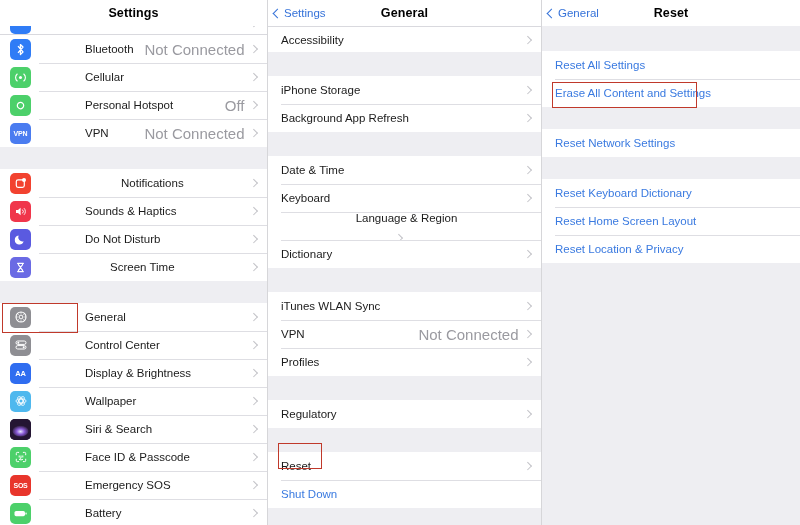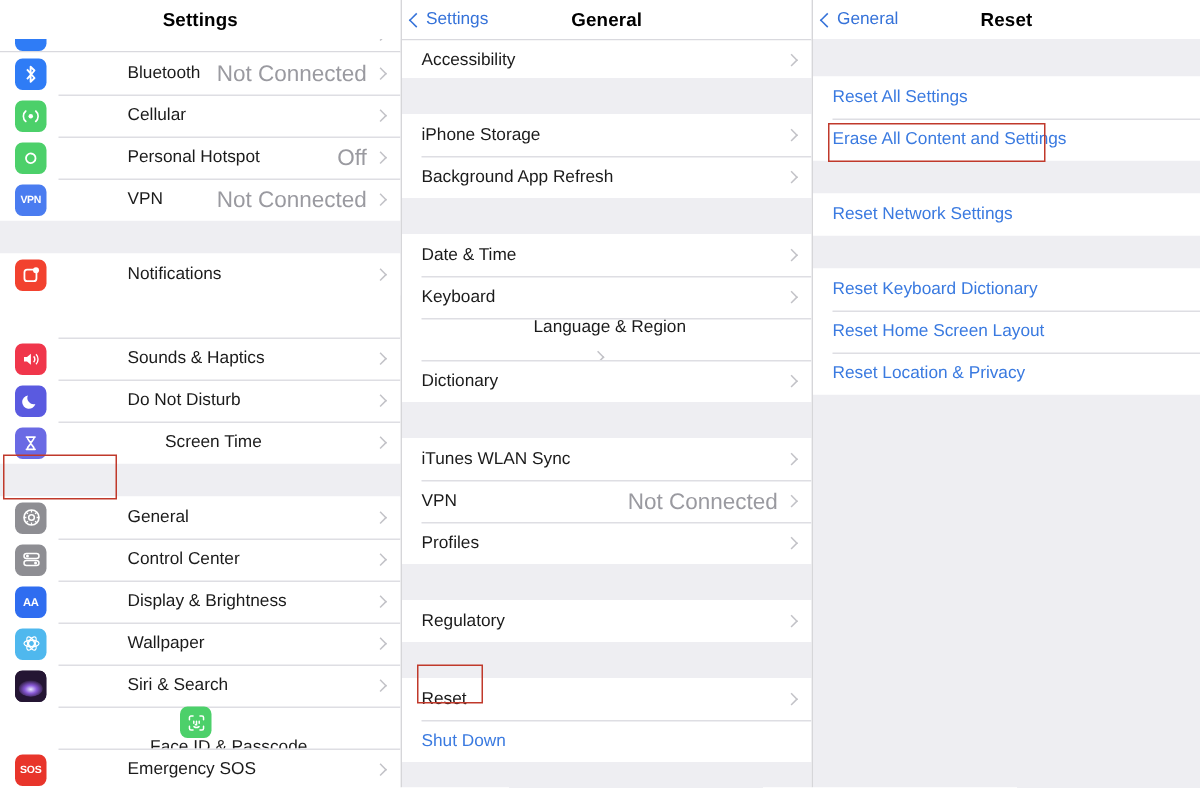--- a/index.html
+++ b/index.html
@@ -138,32 +138,32 @@
         </div>
         <span class="lbl">VPN</span>
         <span class="val">Not Connected</span>
         <div class="chev"></div>
       </div>
     </div>
 
     <div class="gap" style="height:22px;"></div>
 
     <div class="list">
-      <div class="row inset" style="height:28px;">
+      <div class="row inset" style="height:28px;gap:36px;">
         <div class="ico" style="background:#f2422f;">
           <svg width="13" height="13" viewBox="0 0 13 13">
               <rect x="2.3" y="2.8" width="8" height="7.6" rx="1.8" fill="none" stroke="#fff" stroke-width="1.2"></rect>
               <circle cx="10" cy="3.1" r="2" fill="#fff"></circle>
             </svg>
         </div>
         <span class="lbl">Notifications</span>
         <div class="chev"></div>
       </div>
 
-      <div class="row inset" style="height:28px;margin-top:28px;">
+      <div class="row inset" style="height:28px;">
         <div class="ico" style="background:#f0364b;">
           <svg width="14" height="13" viewBox="0 0 14 13">
               <path d="M2 5h2l2.6-2.2v7.4L4 8H2z" fill="#fff"></path>
               <path d="M8.4 4.6a2.6 2.6 0 0 1 0 3.8" fill="none" stroke="#fff" stroke-width="1"></path>
               <path d="M10 3.2a4.7 4.7 0 0 1 0 6.6" fill="none" stroke="#fff" stroke-width=".9"></path>
             </svg>
         </div>
         <span class="lbl">Sounds &amp; Haptics</span>
         <div class="chev"></div>
       </div>
@@ -251,21 +251,21 @@
                 </radialGradient>
               </defs>
               <rect width="21" height="21" fill="#241533"></rect>
               <ellipse cx="10.5" cy="12" rx="8" ry="5.5" fill="url(#sg)"></ellipse>
             </svg>
         </div>
         <span class="lbl">Siri &amp; Search</span>
         <div class="chev"></div>
       </div>
 
-      <div class="row inset" style="height:28px;flex-direction:column;">
+      <div class="row inset" style="height:28px;">
         <div class="ico" style="background:#4cd06a;">
           <svg width="14" height="14" viewBox="0 0 14 14">
               <g stroke="#fff" stroke-width="1" fill="none" stroke-linecap="round">
                 <path d="M2.3 4.8V3.4a1 1 0 0 1 1-1h1.4M9.3 2.4h1.4a1 1 0 0 1 1 1v1.4M11.7 9.2v1.4a1 1 0 0 1-1 1H9.3M4.7 11.6H3.3a1 1 0 0 1-1-1V9.2"></path>
                 <path d="M5.2 5.9v1.2M8.8 5.9v1.2M7 5.9v2.3h-.8M5.3 9.4c.9.7 2.5.7 3.4 0"></path>
               </g>
             </svg>
         </div>
         <span class="lbl">Face ID &amp; Passcode</span>
         <div class="chev"></div>

